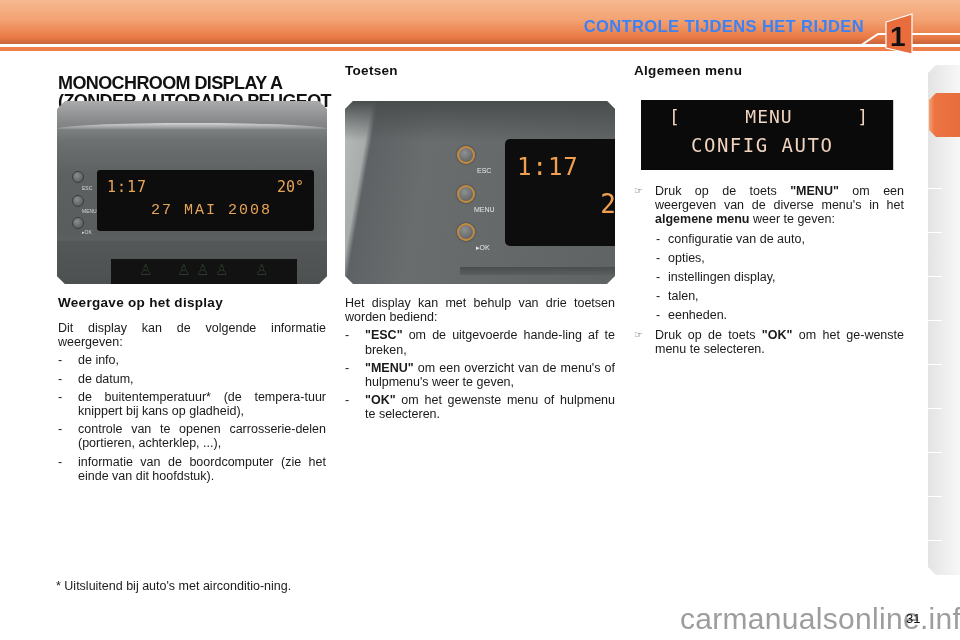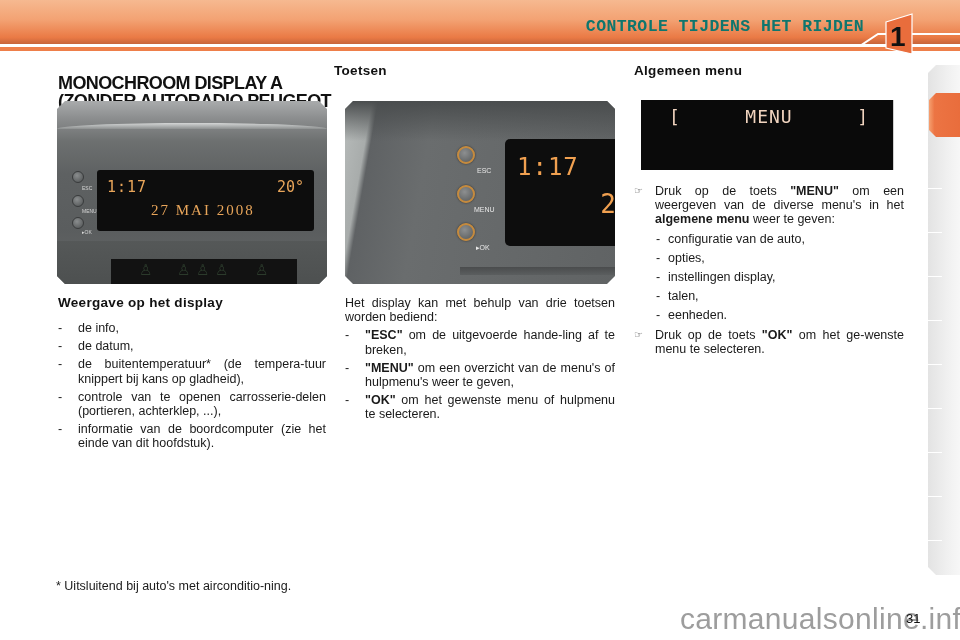--- a/index.html
+++ b/index.html
@@ -13,22 +13,22 @@
     }
     .header-line {
       position: absolute; left: 0; top: 47px; width: 960px; height: 4px;
       background: #ee7f4a;
     }
     .header-line-gap {
       position: absolute; left: 0; top: 44px; width: 960px; height: 3px; background: #fff;
     }
     .header-title {
       position: absolute; right: 96px; top: 17px;
-      font-family: Liberation Mono, monospace; font-weight: bold; font-size: 16.5px;
-      letter-spacing: 0.4px; color: #0f766e;
+      font-family: Liberation Sans, sans-serif; font-weight: bold; font-size: 16.5px;
+      letter-spacing: 0.4px; color: #3b82f6;
     }
     .chapter-svg { position: absolute; left: 860px; top: 8px; }
 
     
     .sec-title-caps {
       position: absolute; left: 58px; top: 74px; width: 280px;
       font-weight: bold; font-size: 18px; line-height: 18px; letter-spacing: -0.6px; color: #111;
       text-transform: uppercase;
     }
     .sec-title {
@@ -40,21 +40,21 @@
       position: absolute; overflow: hidden;
       clip-path: polygon(8px 0, calc(100% - 8px) 0, 100% 8px, 100% calc(100% - 8px), calc(100% - 8px) 100%, 8px 100%, 0 calc(100% - 8px), 0 8px);
     }
     .photo-a { left: 57px; top: 101px; width: 270px; height: 183px;
       background: linear-gradient(to bottom, #a9abac 0%, #8a8c8d 10%, #6d7070 22%, #5e6162 40%, #5a5d5e 70%, #666868 100%); }
     .photo-a .rim { position: absolute; left: 0; top: 22px; width: 100%; height: 6px;
       background: linear-gradient(to bottom, #d4d6d6, #8d9090); border-radius: 50% / 100% 100% 0 0; }
     .photo-a .lcd { position: absolute; left: 40px; top: 69px; width: 217px; height: 61px; background: #0d0d0d; border-radius: 3px; }
     .photo-a .lcd-time { position: absolute; left: 10px; top: 8px; font-family: "DejaVu Sans Mono", monospace; font-size: 15px; color: #e8a55a; letter-spacing: 1px; }
     .photo-a .lcd-temp { position: absolute; right: 10px; top: 8px; font-family: "DejaVu Sans Mono", monospace; font-size: 15px; color: #e8a55a; }
-    .photo-a .lcd-date { position: absolute; left: 54px; top: 32px; font-family: Liberation Serif, serif; font-size: 15px; color: #e8a55a; letter-spacing: 2px; }
+    .photo-a .lcd-date { position: absolute; left: 54px; top: 32px; font-family: Liberation Mono, monospace; font-size: 15px; color: #e8a55a; letter-spacing: 2px; }
     .photo-a .btn { position: absolute; left: 15px; width: 12px; height: 12px; border-radius: 50%;
       background: radial-gradient(circle at 40% 35%, #8a8d8e, #4d5051); border: 1px solid #393b3c; }
     .photo-a .btn-lbl { position: absolute; left: 25px; font-size: 5px; color: #d7d7d7; }
     .photo-a .lower { position: absolute; left: 0; top: 140px; width: 100%; height: 43px; background: linear-gradient(#555858, #4d5050); }
     .photo-a .strip { position: absolute; left: 54px; top: 158px; width: 186px; height: 25px; background: #121212; }
     .photo-a .seat { position: absolute; top: 160px; font-size: 15px; color: #2b3a2b; }
 
     .photo-b { left: 345px; top: 101px; width: 270px; height: 183px;
       background: linear-gradient(100deg, #b8bcbb 0%, #a8acab 9%, #5f6264 11%, #6a6d6e 30%, #606364 100%); }
     .photo-b .top-shade { position: absolute; left: 0; top: 0; width: 100%; height: 40px; background: linear-gradient(#4a4d4e, rgba(90,93,94,0)); }
@@ -132,20 +132,21 @@
   <span class="seat" style="left:82px">♙</span>
   <span class="seat" style="left:120px">♙</span>
   <span class="seat" style="left:139px">♙</span>
   <span class="seat" style="left:158px">♙</span>
   <span class="seat" style="left:198px">♙</span>
 </div>
 
 <div class="sec-title" style="left:58px; top:295px;">Weergave op het display</div>
 
 <div class="text" style="left:58px; top:321px; width:268px;">
+  <p>Dit display kan de volgende informatie weergeven:</p>
   <div class="li">
       <span class="dash">-</span>
       <span class="body">de info,</span>
     </div>
   <div class="li">
       <span class="dash">-</span>
       <span class="body">de datum,</span>
     </div>
   <div class="li">
       <span class="dash">-</span>
@@ -156,21 +157,21 @@
       <span class="body">controle van te openen carrosserie-delen (portieren, achterklep, ...),</span>
     </div>
   <div class="li">
       <span class="dash">-</span>
       <span class="body">informatie van de boordcomputer (zie het einde van dit hoofdstuk).</span>
     </div>
 </div>
 
 <div class="text" style="left:56px; top:579px; width:268px;">* Uitsluitend bij auto's met airconditio-ning.</div>
 
-<div class="sec-title" style="left:334px; top:63px;">Toetsen</div>
+<div class="sec-title" style="left:345px; top:63px;">Toetsen</div>
 
 <div class="photo photo-b">
   <div class="top-shade"></div>
   <div class="lcd">
     <span class="lcd-time">1:17</span>
     <span class="lcd-two">2</span>
   </div>
   <div class="btn" style="top:45px"></div>
   <span class="btn-lbl" style="left:132px; top:66px">ESC</span>
   <div class="btn" style="top:84px"></div>
@@ -197,20 +198,21 @@
 </div>
 
 <div class="sec-title" style="left:634px; top:63px;">Algemeen menu</div>
 
 <div class="photo photo-c">
   <div class="lcd-l1">
     <span>[</span>
     <span>MENU</span>
     <span>]</span>
   </div>
+  <div class="lcd-l2">CONFIG AUTO</div>
 </div>
 
 <div class="text" style="left:634px; top:184px; width:270px;">
   <div class="li">
     <span class="pointer">☞</span>
     <span class="body"><span>Druk op de toets </span><span class="bold">"MENU"</span><span> om een weergeven van de diverse menu's in het </span><span class="bold">algemene menu</span><span> weer te geven:</span></span>
   </div>
   <div style="padding-left:22px; margin-top:5px;">
     <div class="li li2" style="margin-bottom:5px">
         <span class="dash">-</span>

